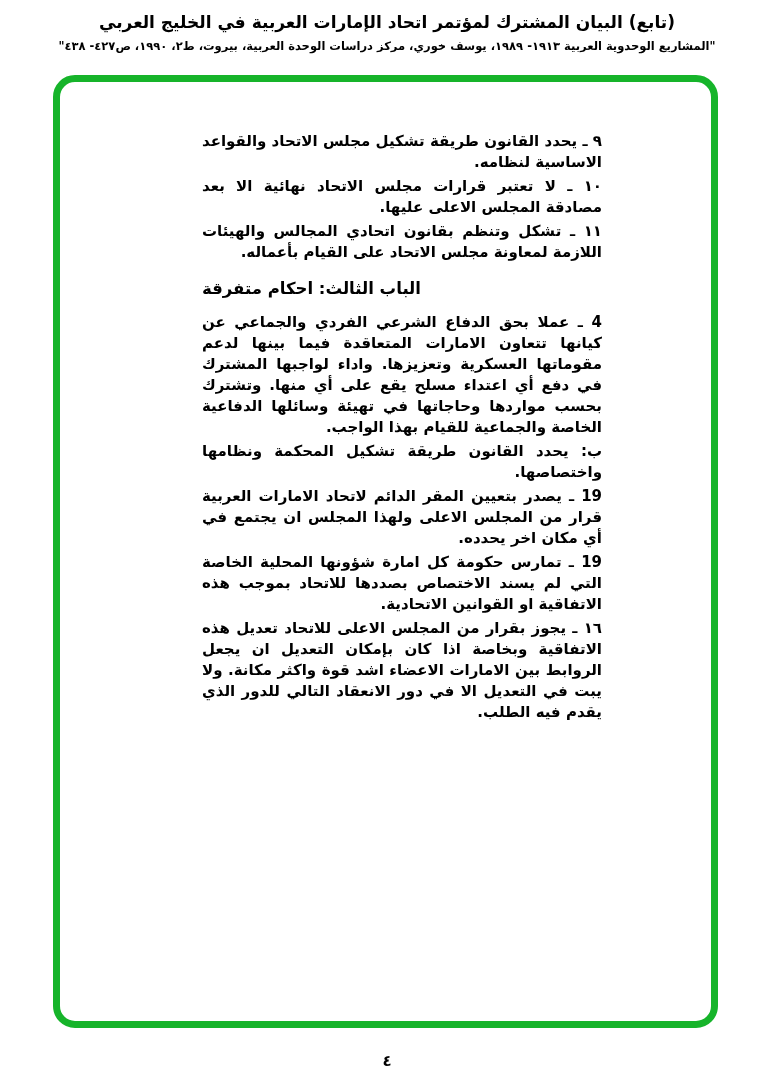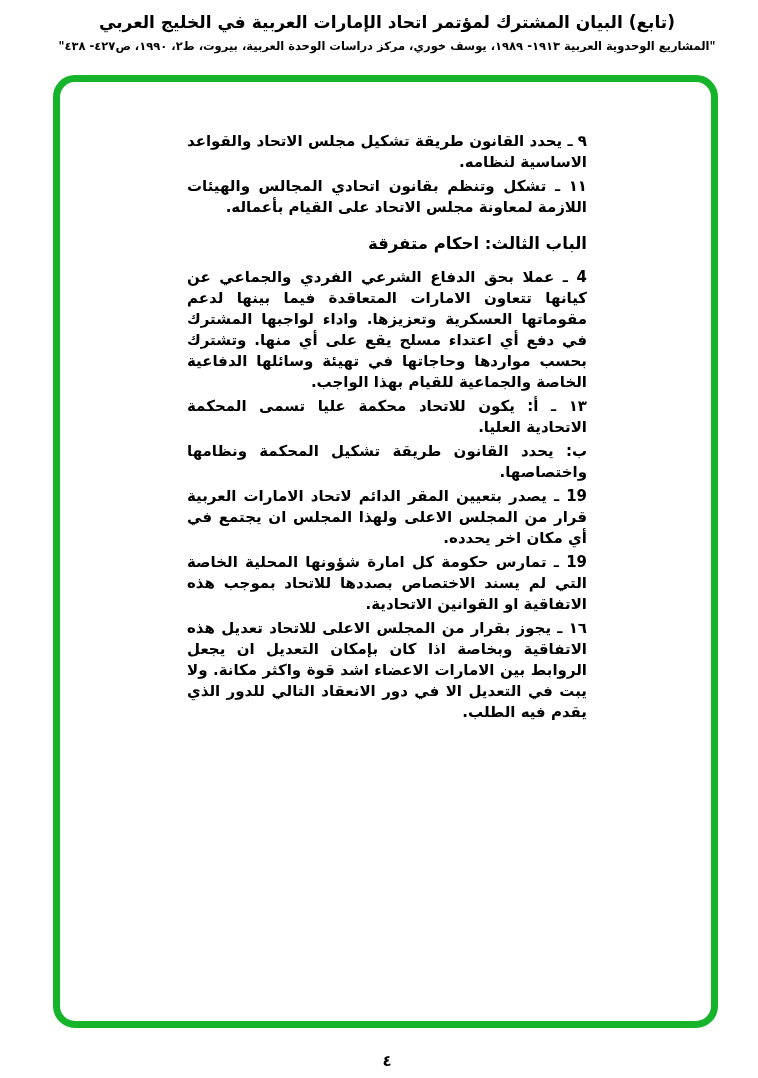--- a/index.html
+++ b/index.html
@@ -42,33 +42,33 @@
       width: 665px;
       height: 953px;
       box-sizing: border-box;
       border: 7px solid #16b42a;
       border-radius: 22px;
       background: transparent;
     }
     .content {
       position: absolute;
       top: 131px;
-      left: 179px;
+      left: 194px;
       width: 400px;
       direction: rtl;
       text-align: justify;
       font-size: 15px;
       font-weight: bold;
       line-height: 21px;
     }
     .content p {
       margin: 0 0 3px 0;
     }
     .section-heading {
-      text-align: right;
+      text-align: left;
       font-size: 16.5px;
       font-weight: bold;
       margin: 15px 0 13px 0;
       direction: rtl;
     }
     .page-number {
       position: absolute;
       bottom: 8px;
       left: 0;
       width: 100%;
@@ -85,26 +85,26 @@
 
   <div class="header">
     <div class="header-title">(تابع) البيان المشترك لمؤتمر اتحاد الإمارات العربية في الخليج العربي</div>
     <div class="header-source">"المشاريع الوحدوية العربية ١٩١٣- ١٩٨٩، يوسف خوري، مركز دراسات الوحدة العربية، بيروت، ط٢، ١٩٩٠، ص٤٢٧- ٤٣٨"</div>
   </div>
 
   <div class="frame"></div>
 
   <div class="content" dir="rtl" lang="ar">
     <p>٩ ـ يحدد القانون طريقة تشكيل مجلس الاتحاد والقواعد الاساسية لنظامه.</p>
+    <p>١٠ ـ لا تعتبر قرارات مجلس الاتحاد نهائية الا بعد مصادقة المجلس الاعلى عليها.</p>
     <p>١١ ـ تشكل وتنظم بقانون اتحادي المجالس والهيئات اللازمة لمعاونة مجلس الاتحاد على القيام بأعماله.</p>
 
     <div class="section-heading">الباب الثالث: احكام متفرقة</div>
 
     <p>4 ـ عملا بحق الدفاع الشرعي الفردي والجماعي عن كيانها تتعاون الامارات المتعاقدة فيما بينها لدعم مقوماتها العسكرية وتعزيزها. واداء لواجبها المشترك في دفع أي اعتداء مسلح يقع على أي منها. وتشترك بحسب مواردها وحاجاتها في تهيئة وسائلها الدفاعية الخاصة والجماعية للقيام بهذا الواجب.</p>
-    <p>١٣ ـ أ: يكون للاتحاد محكمة عليا تسمى المحكمة الاتحادية العليا.</p>
     <p>ب: يحدد القانون طريقة تشكيل المحكمة ونظامها واختصاصها.</p>
     <p>19 ـ يصدر بتعيين المقر الدائم لاتحاد الامارات العربية قرار من المجلس الاعلى ولهذا المجلس ان يجتمع في أي مكان اخر يحدده.</p>
     <p>19 ـ تمارس حكومة كل امارة شؤونها المحلية الخاصة التي لم يسند الاختصاص بصددها للاتحاد بموجب هذه الاتفاقية او القوانين الاتحادية.</p>
     <p>١٦ ـ يجوز بقرار من المجلس الاعلى للاتحاد تعديل هذه الاتفاقية وبخاصة اذا كان بإمكان التعديل ان يجعل الروابط بين الامارات الاعضاء اشد قوة واكثر مكانة. ولا يبت في التعديل الا في دور الانعقاد التالي للدور الذي يقدم فيه الطلب.</p>
   </div>
 
   <div class="page-number">٤</div>
 
 </div>
 

